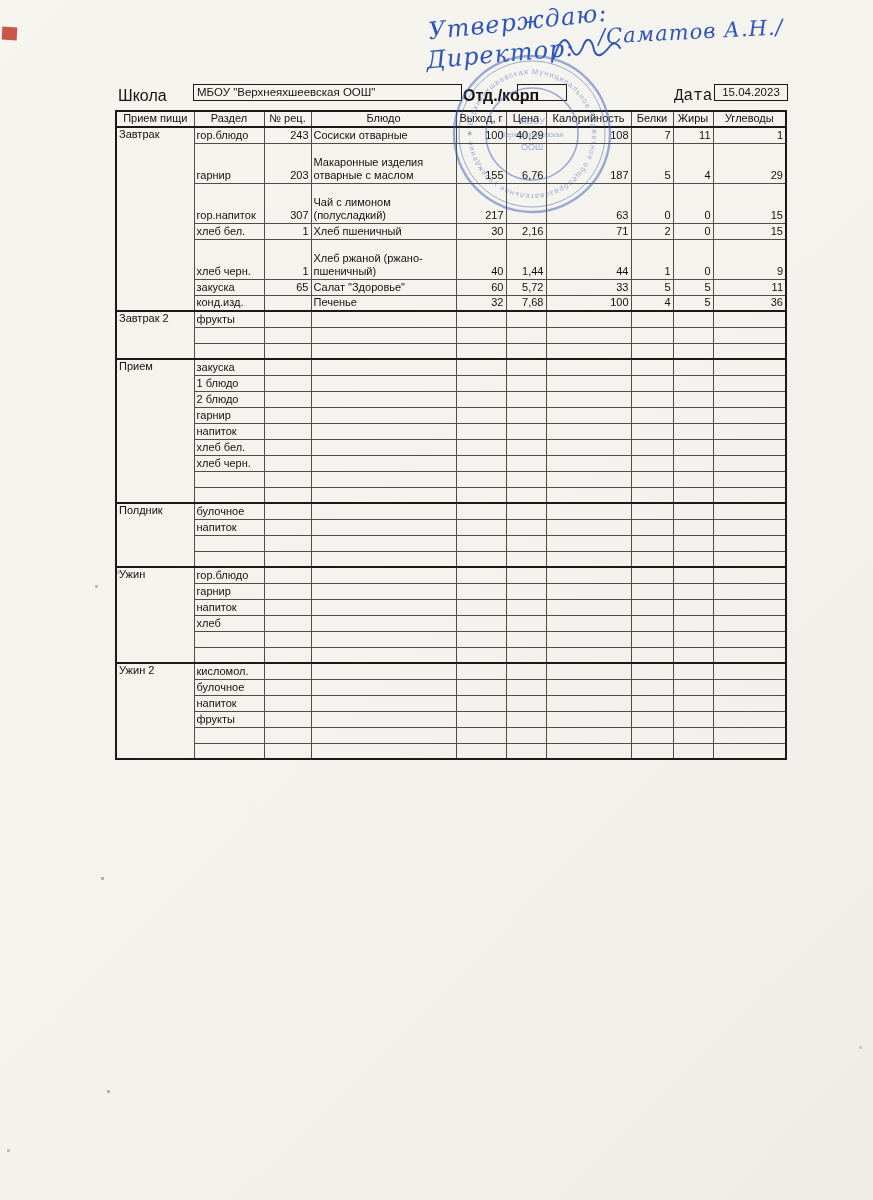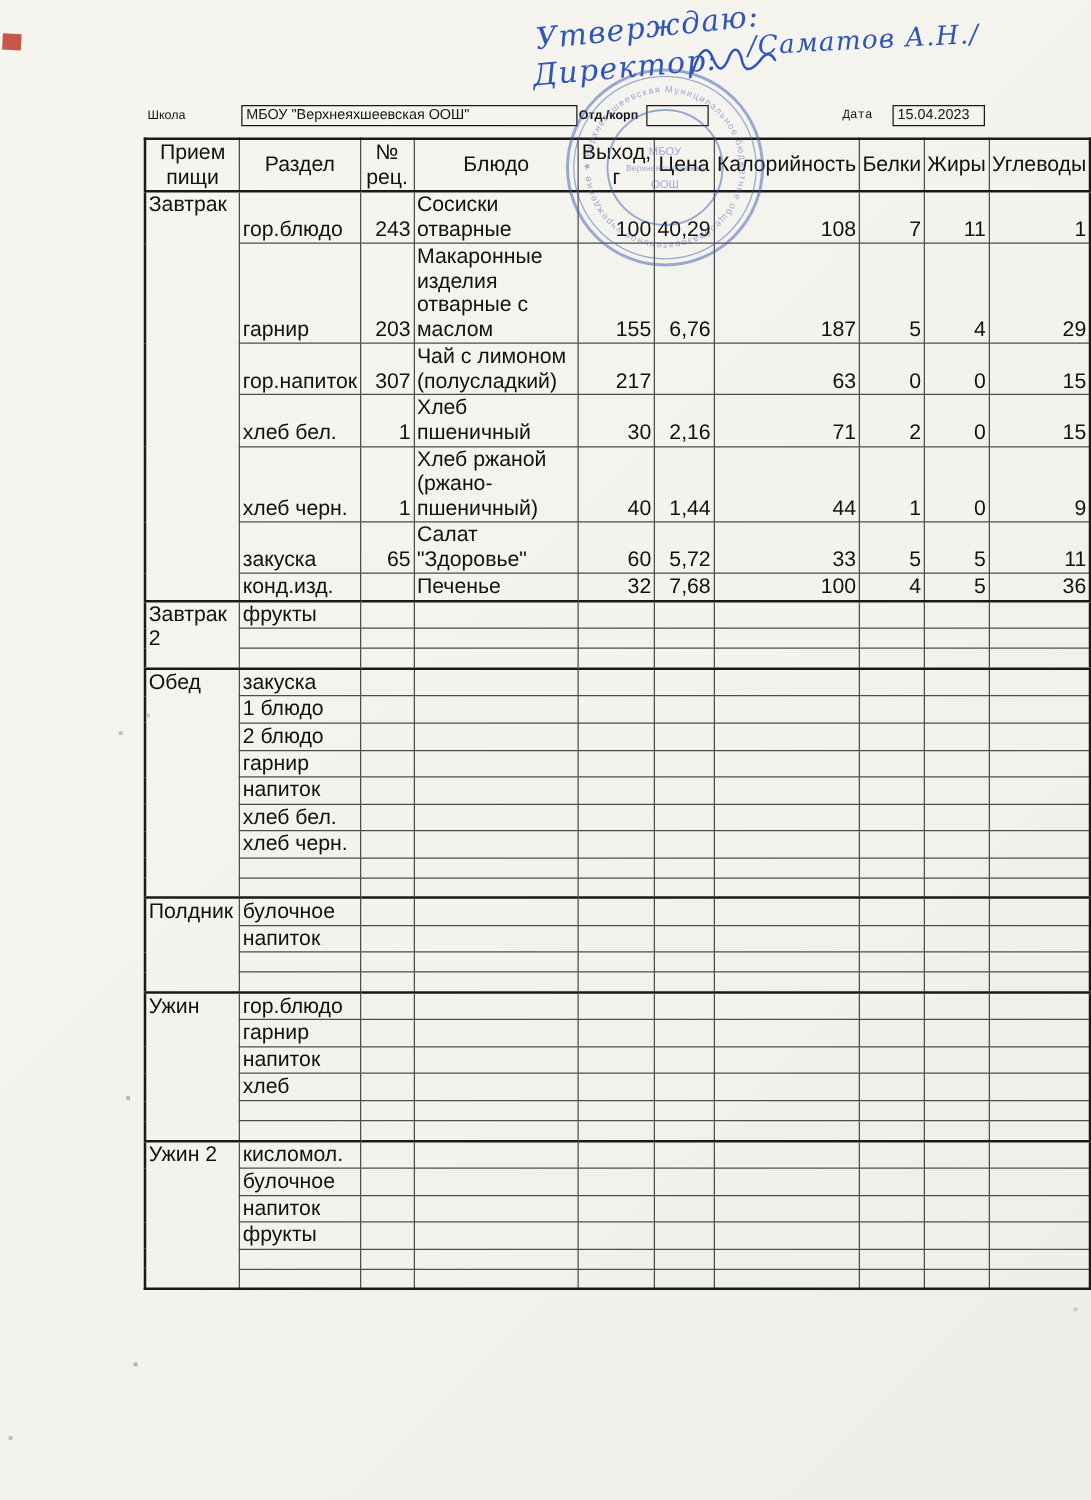--- a/index.html
+++ b/index.html
@@ -15,32 +15,32 @@
   .hand{position:absolute;font-family:"DejaVu Serif",serif;font-style:italic;
     color:#2f55b8;letter-spacing:1px;white-space:nowrap;}
   .hand-1{left:428px;top:8px;font-size:24px;transform:rotate(-6deg);}
   .hand-2{left:426px;top:40px;font-size:24px;transform:rotate(-5deg);}
   .hand-name{left:598px;top:20px;font-size:21px;transform:rotate(-3deg);}
   .signature{position:absolute;left:552px;top:34px;}
   
   .stamp{position:absolute;left:448px;top:50px;width:168px;height:168px;
     opacity:.5;filter:blur(.4px);pointer-events:none;z-index:5;}
   
-  .form-label{position:absolute;font-size:10px;}
+  .form-label{position:absolute;font-size:16px;}
   .lbl-school{left:118px;top:87px;}
   .lbl-dept{left:463px;top:87px;font-weight:bold;}
   .lbl-date{left:674px;top:87px;font-family:Liberation Mono, monospace;}
   .form-box{position:absolute;height:15px;border:1.5px solid #1a1a1a;
     font-size:11.5px;line-height:15px;padding:0 3px;background:transparent;}
   .box-school{left:193px;top:84px;width:261px;}
   .box-dept{left:517px;top:84px;width:42px;}
-  .box-date{left:714px;top:84px;width:66px;text-align:left;}
+  .box-date{left:714px;top:84px;width:66px;text-align:center;}
   
   .menu-table{position:absolute;left:115px;top:110px;border-collapse:collapse;
-    table-layout:fixed;font-size:17px;color:#111;border:2px solid #1a1a1a;}
+    table-layout:fixed;font-size:11px;color:#111;border:2px solid #1a1a1a;}
   .menu-table th,.menu-table td{border:1px solid #4d4d4d;padding:0 2px 1px 2px;
     overflow:hidden;line-height:1.15;}
   .menu-table thead tr{height:16px;}
   .menu-table th{font-weight:normal;text-align:center;vertical-align:middle;}
   .menu-table tbody tr{height:16px;}
   .menu-table tbody tr.tall{height:40px;}
   .menu-table tbody td{vertical-align:bottom;}
   .menu-table tr.sec-first td{border-top:2px solid #1a1a1a;}
   .c-meal{vertical-align:top !important;text-align:left;margin-left:38px;}
   .c0,.c2{text-align:left;}
@@ -221,21 +221,21 @@
           <td class="c1"></td>
           <td class="c2"></td>
           <td class="c3"></td>
           <td class="c4"></td>
           <td class="c5"></td>
           <td class="c6"></td>
           <td class="c7"></td>
           <td class="c8"></td>
         </tr>
         <tr class="sec-first">
-          <td rowspan="9" class="c-meal">Обед</td>
+          <td rowspan="9" class="c-meal">Прием</td>
           <td class="c0">закуска</td>
           <td class="c1"></td>
           <td class="c2"></td>
           <td class="c3"></td>
           <td class="c4"></td>
           <td class="c5"></td>
           <td class="c6"></td>
           <td class="c7"></td>
           <td class="c8"></td>
         </tr>

